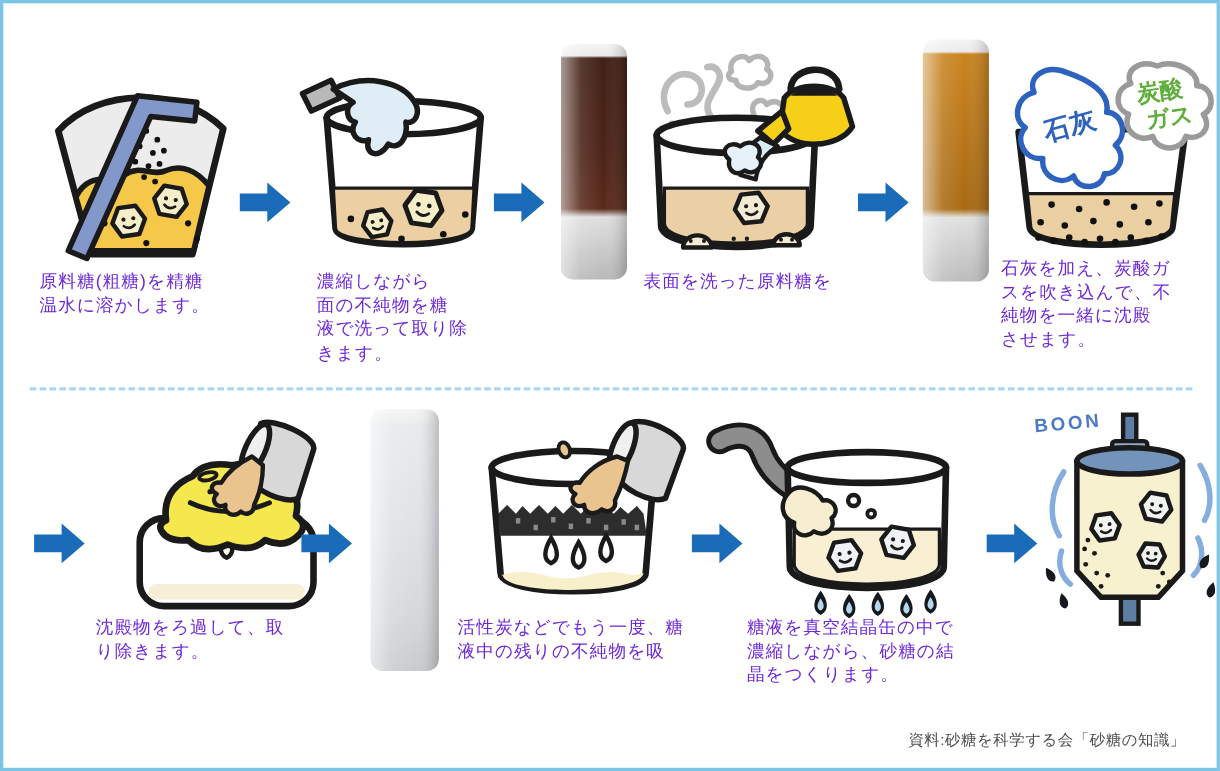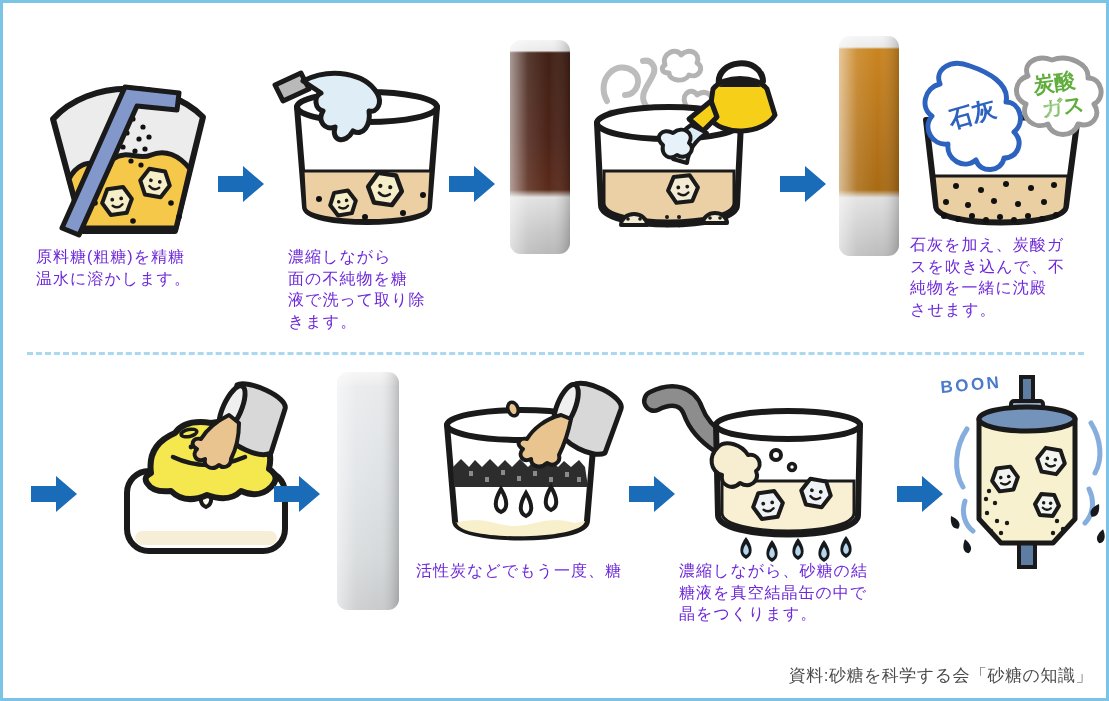--- a/index.html
+++ b/index.html
@@ -3,21 +3,21 @@
 <meta charset="utf-8">
 <style>
   html,body{margin:0;padding:0;background:#fff;}
   .figure{position:relative;width:1109px;height:701px;background:#ffffff;
     border:3px solid #7cc4e6;box-sizing:border-box;overflow:hidden;
     font-family:"Liberation Sans","DejaVu Sans",sans-serif;}
   .abs{position:absolute;}
   svg{display:block;overflow:visible;}
   .caption{position:absolute;font-size:16px;line-height:21.5px;letter-spacing:1px;color:#6d28d9;white-space:nowrap;}
   .divider{position:absolute;left:24px;right:22px;top:349px;border-top:3px dashed #a9d8ef;}
-  .source{position:absolute;right:13px;top:661px;font-size:17px;color:#4c4c4c;letter-spacing:0.5px;}
+  .source{position:absolute;right:28px;top:661px;font-size:14px;color:#4c4c4c;letter-spacing:0.5px;}
 </style>
 </head>
 <body>
 
 <div class="figure">
 
   <svg class="abs" style="left:34px;top:50px" width="180" height="186" viewBox="0 0 180 186">
     <path d="M16,66 C52,26 128,26 166,64 L138,178 L46,178 Z" fill="#ececec" stroke="#1a1a1a" stroke-width="6" stroke-linejoin="round"></path>
     <path d="M32,126 C44,102 62,114 76,106 C90,96 102,108 114,102 C128,96 142,102 153,116 L139,175 L46,175 Z" fill="#f6c84a" stroke="#1a1a1a" stroke-width="5" stroke-linejoin="round"></path>
     <g fill="#111">
@@ -151,20 +151,21 @@
     <g>
       <path d="M142,42 C138,16 184,12 186,38" fill="none" stroke="#1a1a1a" stroke-width="6" stroke-linecap="round"></path>
       <path d="M136,46 C146,32 180,32 190,46 L198,72 C186,92 144,94 132,74 Z" fill="#f6d018" stroke="#1a1a1a" stroke-width="5" stroke-linejoin="round"></path>
       <path d="M142,44 C152,34 174,34 184,44 Z" fill="#1a1a1a"></path>
       <path d="M134,58 L112,76 L126,88 L140,74 Z" fill="#f6d018" stroke="#1a1a1a" stroke-width="5" stroke-linejoin="round"></path>
     </g>
     <path d="M114,82 C100,92 94,104 96,116 L110,120 C112,106 120,96 130,90 Z" fill="#dcecf7" stroke="#1a1a1a" stroke-width="4" stroke-linejoin="round"></path>
     <path d="M86,102 C76,94 86,84 96,90 C106,82 118,90 112,100 C120,106 110,118 100,112 C92,118 84,112 86,102 Z" fill="#e6f1f9" stroke="#1a1a1a" stroke-width="4" stroke-linejoin="round"></path>
   </svg>
   <div class="caption" style="left:582px;top:243px">
+      <div>表面を洗った原料糖を</div>
     </div>
 
   <svg class="abs" style="left:777px;top:162px" width="46" height="38" viewBox="0 0 46 38">
     <polygon points="0,11 25,11 25,1 46,19 25,37 25,27 0,27" fill="#1a6bb8"></polygon>
   </svg>
 
   <svg class="abs" style="left:835px;top:32px" width="62" height="222" viewBox="0 0 62 222">
     <defs>
       <linearGradient id="gAmber" x1="0" y1="0" x2="0" y2="1">
         <stop offset="0" stop-color="#f4f4f4"></stop>
@@ -239,20 +240,24 @@
         <circle cx="126" cy="64" r="2.4"></circle>
         <circle cx="134" cy="66" r="2.4"></circle>
       </g>
     <ellipse cx="100" cy="52" rx="8" ry="3.5" transform="rotate(-12 100 52)" fill="none" stroke="#1a1a1a" stroke-width="3.5"></ellipse>
     <g>
       <path d="M148,4 C158,-2 200,16 196,28 L182,72 C170,78 140,64 138,52 Z" fill="#d8d8d8" stroke="#1a1a1a" stroke-width="5" stroke-linejoin="round"></path>
       <ellipse cx="143" cy="28" rx="9" ry="25" transform="rotate(24 143 28)" fill="#efefef" stroke="#1a1a1a" stroke-width="5"></ellipse>
     </g>
     <path d="M140,34 C128,40 118,48 112,58 C104,56 100,64 108,68 C102,74 108,82 116,78 C114,86 124,90 130,84 C134,88 142,86 142,78 C148,66 150,52 150,42 Z" fill="#eac48e" stroke="#1a1a1a" stroke-width="4" stroke-linejoin="round"></path>
   </svg>
+  <div class="caption" style="left:84px;top:557px">
+      <div>沈殿物をろ過して、取</div>
+      <div>り除きます。</div>
+    </div>
 
   <svg class="abs" style="left:271px;top:472px" width="46" height="38" viewBox="0 0 46 38">
     <polygon points="0,11 25,11 25,1 46,19 25,37 25,27 0,27" fill="#1a6bb8"></polygon>
   </svg>
 
   <svg class="abs" style="left:333px;top:368px" width="64" height="240" viewBox="0 0 64 240">
     <defs>
       <linearGradient id="gClear" x1="0" y1="0" x2="0" y2="1">
         <stop offset="0" stop-color="#f5f5f5"></stop>
           <stop offset="0.05" stop-color="#ededed"></stop>
@@ -287,20 +292,21 @@
     <ellipse cx="96" cy="50" rx="74" ry="15" fill="#ffffff" stroke="#1a1a1a" stroke-width="6"></ellipse>
     <g>
       <path d="M148,10 C160,2 200,22 196,34 L180,78 C168,84 136,68 134,54 Z" fill="#d8d8d8" stroke="#1a1a1a" stroke-width="5" stroke-linejoin="round"></path>
       <ellipse cx="141" cy="32" rx="9" ry="24" transform="rotate(22 141 32)" fill="#efefef" stroke="#1a1a1a" stroke-width="5"></ellipse>
     </g>
     <path d="M136,40 C120,44 108,54 102,64 C94,62 90,70 98,74 C92,80 98,88 106,84 C106,92 116,94 122,88 C128,92 136,88 134,80 C140,68 144,54 146,44 Z" fill="#eac48e" stroke="#1a1a1a" stroke-width="4" stroke-linejoin="round"></path>
     <ellipse cx="88" cy="34" rx="5" ry="7" transform="rotate(-20 88 34)" fill="#eac48e" stroke="#1a1a1a" stroke-width="3.5"></ellipse>
   </svg>
   <div class="caption" style="left:413px;top:557px">
       <div>活性炭などでもう一度、糖</div>
+      <div>液中の残りの不純物を吸</div>
     </div>
 
   <svg class="abs" style="left:626px;top:472px" width="46" height="38" viewBox="0 0 46 38">
     <polygon points="0,11 25,11 25,1 46,19 25,37 25,27 0,27" fill="#1a6bb8"></polygon>
   </svg>
 
   <svg class="abs" style="left:645px;top:380px" width="235" height="185" viewBox="0 0 235 185">
     <g>
       <path d="M6,18 C26,8 40,14 45,28 C50,42 60,52 72,60" fill="none" stroke="#1a1a1a" stroke-width="24" stroke-linecap="round"></path>
       <path d="M6,18 C26,8 40,14 45,28 C50,42 60,52 72,60" fill="none" stroke="#8d8d8d" stroke-width="15" stroke-linecap="round"></path>
@@ -340,22 +346,22 @@
           <path d="M0,-12 C-7,-3 -8,6 0,10 C8,6 7,-3 0,-12 Z" fill="#15181c"></path>
           <path d="M0,-5 C-3.5,0 -4,4 0,6 C4,4 3.5,0 0,-5 Z" fill="#b5d6ec"></path>
         </g>
       <g transform="translate(198,165)">
           <path d="M0,-12 C-7,-3 -8,6 0,10 C8,6 7,-3 0,-12 Z" fill="#15181c"></path>
           <path d="M0,-5 C-3.5,0 -4,4 0,6 C4,4 3.5,0 0,-5 Z" fill="#b5d6ec"></path>
         </g>
     </g>
   </svg>
   <div class="caption" style="left:676px;top:557px">
+      <div>糖液を真空結晶缶の中で</div>
       <div>濃縮しながら、砂糖の結</div>
-      <div>糖液を真空結晶缶の中で</div>
       <div>晶をつくります。</div>
     </div>
 
   <svg class="abs" style="left:894px;top:472px" width="46" height="38" viewBox="0 0 46 38">
     <polygon points="0,11 25,11 25,1 46,19 25,37 25,27 0,27" fill="#1a6bb8"></polygon>
   </svg>
 
   <svg class="abs" style="left:938px;top:368px" width="170" height="205" viewBox="0 0 170 205">
     <text x="0" y="22" transform="rotate(-5 0 22)" font-size="17" font-weight="bold" letter-spacing="2.5" fill="#4a7ac8">BOON</text>
     <g fill="none" stroke="#85aede" stroke-width="5" stroke-linecap="round">

